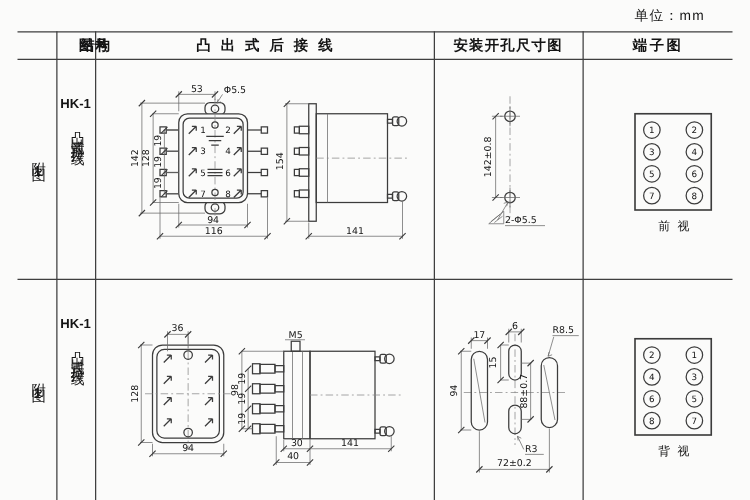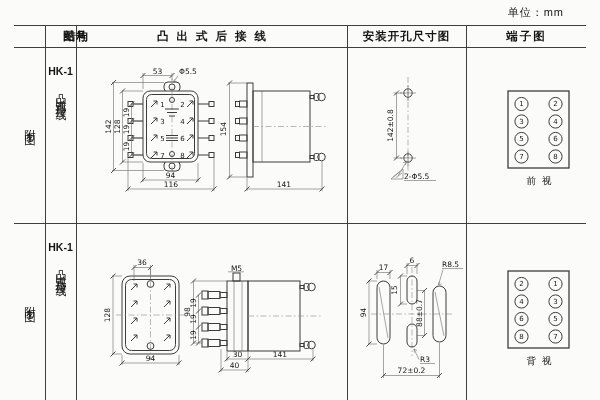--- a/index.html
+++ b/index.html
@@ -10,21 +10,21 @@
   }
   .hline { position:absolute; background:#3f3f3f; height:1.4px; }
   .vline { position:absolute; background:#3f3f3f; width:1.2px; }
   .cell { position:absolute; display:flex; align-items:center; justify-content:center; }
   .hdr { font-size:11.5px; font-weight:600; letter-spacing:1px; }
   .hdr-wide { letter-spacing:8px; text-indent:8px; }
   .hdr-mid { letter-spacing:2px; text-indent:2px; }
   .unit { position:absolute; top:5px; right:36px; font-size:11px; letter-spacing:1px; }
   .vtext { writing-mode:vertical-rl; text-orientation:upright; font-size:11.5px; letter-spacing:6px; }
   .vtext-s { writing-mode:vertical-rl; text-orientation:upright; font-size:11px; letter-spacing:3px; }
-  .structcell { flex-direction:column; justify-content:flex-start; padding-top:18px; gap:8px; }
+  .structcell { flex-direction:column; justify-content:flex-start; padding-top:30px; gap:8px; }
   .model { font-size:10.5px; font-weight:600; }
   svg { position:absolute; overflow:visible; }
   svg * { fill:none; }
   .ln { stroke:#3c3c3c; stroke-width:1; }
   .thin { stroke:#6a6a6a; stroke-width:0.6; }
   .tk { stroke:#3c3c3c; stroke-width:0.9; }
   .cl { stroke:#8a8a8a; stroke-width:0.6; stroke-dasharray:6 2.5 1.5 2.5; }
   .bgfill { fill:#fbfbfa; }
   svg text { fill:#141414; font-size:7.5px; font-family:"DejaVu Sans","Liberation Sans",sans-serif; stroke:none; }
   svg text.cap { font-size:9.5px; letter-spacing:6px; font-family:"Liberation Sans",sans-serif; }

